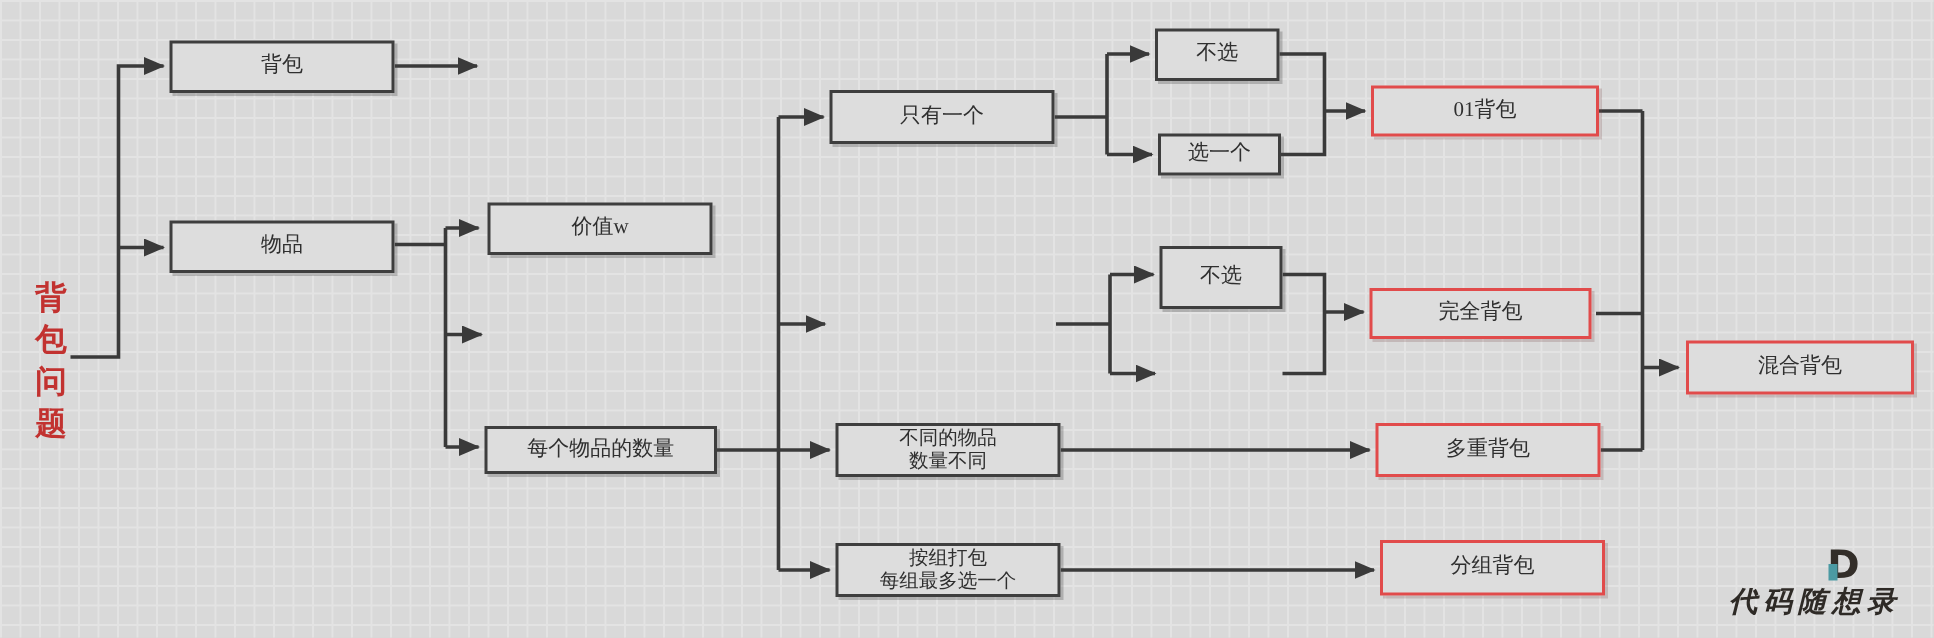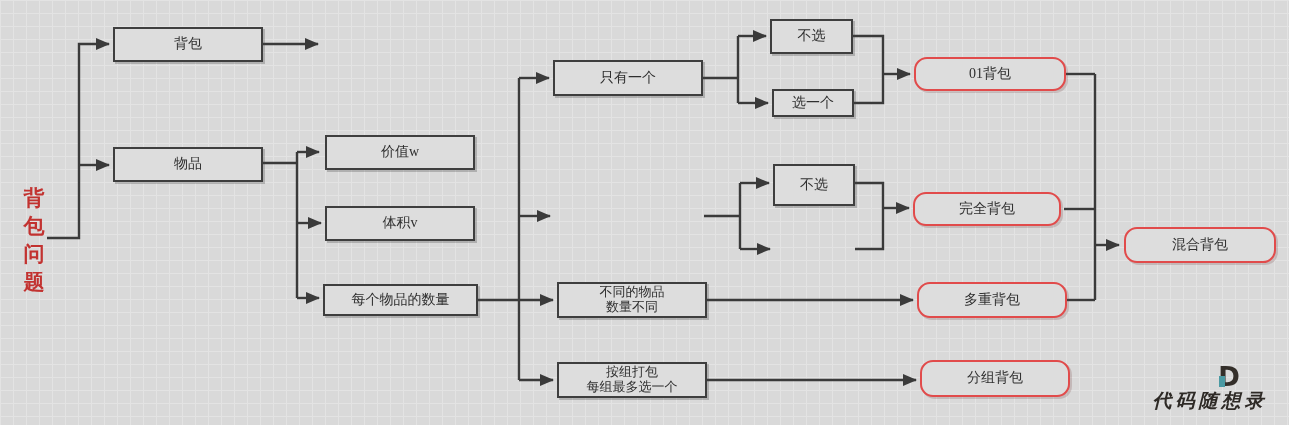--- a/index.html
+++ b/index.html
@@ -28,21 +28,20 @@
     color:#2f2f2f;
     font-size:14px;
     line-height:1.15;
     text-align:center;
     box-sizing:border-box;
     white-space:nowrap;
   }
   .node.red{
     border-color:#e14b4b;
     box-shadow:2px 2px 0 rgba(120,70,70,0.22);
-    border-radius:13px;
   }
   .node.two-line{font-size:13px;}
   #main-title{
     position:absolute;left:20px;top:184px;width:28px;
     color:#c23230;font-size:21px;font-weight:bold;
     text-align:center;line-height:28px;
   }
   #main-title span{display:block;}
   #logo{
     position:absolute;left:1148px;top:364px;width:124px;
@@ -134,23 +133,20 @@
 
   <div class="node" style="left:113px;top:27px;width:150px;height:35px">
     <span>背包</span>
   </div>
   <div class="node" style="left:113px;top:147px;width:150px;height:35px">
     <span>物品</span>
   </div>
   <div class="node" style="left:325px;top:135px;width:150px;height:35px">
     <span>价值w</span>
   </div>
-  <div class="node" style="left:325px;top:206px;width:150px;height:35px">
-    <span>体积v</span>
-  </div>
   <div class="node" style="left:323px;top:284px;width:155px;height:32px">
     <span>每个物品的数量</span>
   </div>
 
   <div class="node" style="left:553px;top:60px;width:150px;height:36px">
     <span>只有一个</span>
   </div>
   <div class="node two-line" style="left:557px;top:282px;width:150px;height:36px">
     <span>不同的物品</span>
     <span>数量不同</span>

